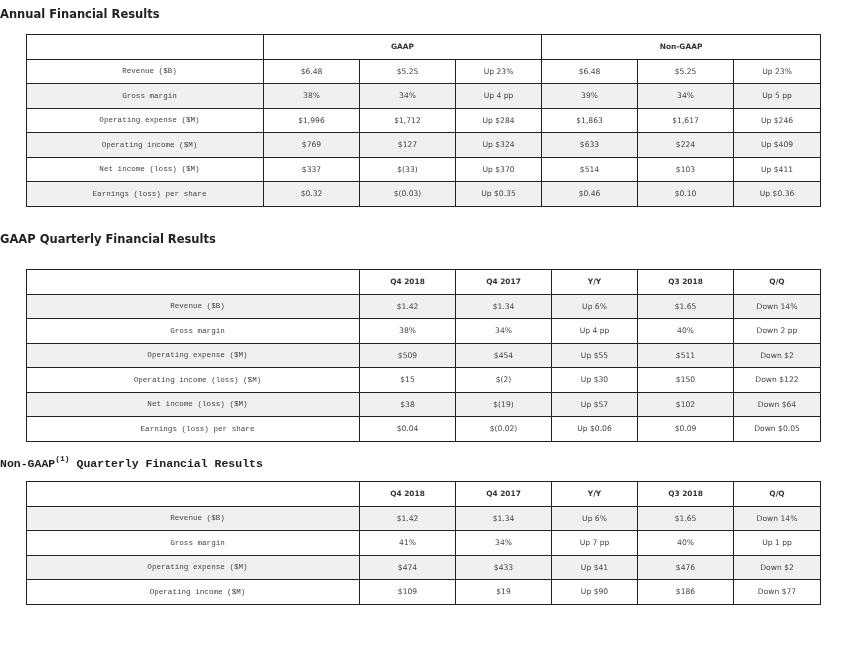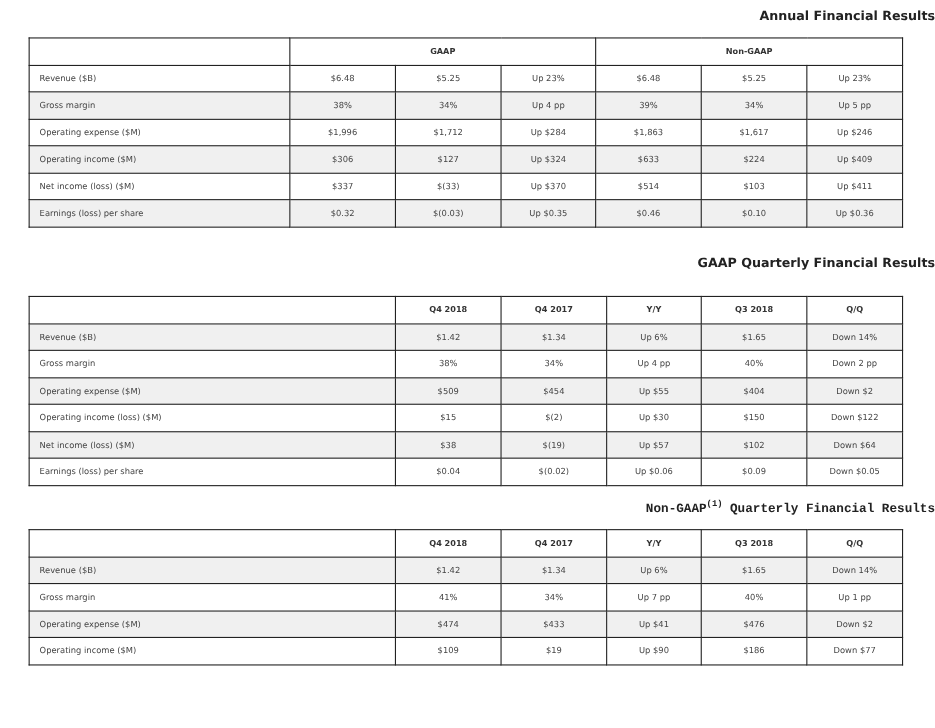--- a/index.html
+++ b/index.html
@@ -1,35 +1,35 @@
 <!DOCTYPE html>
 <html><head>
 <meta charset="utf-8">
 <style>
   html, body { margin: 0; padding: 0; background: #ffffff; }
   body {
     width: 850px; height: 662px; position: relative; overflow: hidden;
     font-family: "DejaVu Sans", sans-serif; color: #333333;
   }
   .title {
-    position: absolute; left: 0; width: 850px; text-align: right;
+    position: absolute; left: 0; width: 850px; text-align: left;
     font-family: "DejaVu Sans", sans-serif; font-weight: bold; font-size: 11.5px; color: #222222;
   }
   .title sup { font-size: 8px; font-weight: bold; position: relative; top: -1px; }
   table {
     position: absolute; left: 26px; width: 794px; border-collapse: collapse;
     table-layout: fixed; font-size: 7.6px; color: #444444;
     border: 1.5px solid #777777;
   }
   td, th {
     border: 1px solid #222222; height: 23.5px; padding: 0; text-align: center;
     font-weight: normal; overflow: hidden; white-space: nowrap;
   }
   th { font-weight: bold; color: #333333; font-size: 7.4px; }
-  td.label { text-align: left; padding-left: 9px; }
+  td.label { text-align: center; padding-left: 9px; font-family: Liberation Mono, monospace; }
   tr.alt td, tr.alt th { background: #f0f0f0; }
   tr.plain td, tr.plain th { background: #ffffff; }
 </style>
 </head>
 <body>
 
 <div class="title" style="top:7px;">Annual Financial Results</div>
 
 <table style="top:34px;">
   <colgroup>
@@ -69,21 +69,21 @@
     <td class="label">Operating expense ($M)</td>
     <td>$1,996</td>
     <td>$1,712</td>
     <td>Up $284</td>
     <td>$1,863</td>
     <td>$1,617</td>
     <td>Up $246</td>
   </tr>
   <tr class="alt">
     <td class="label">Operating income ($M)</td>
-    <td>$306</td>
+    <td>$769</td>
     <td>$127</td>
     <td>Up $324</td>
     <td>$633</td>
     <td>$224</td>
     <td>Up $409</td>
   </tr>
   <tr class="plain">
     <td class="label">Net income (loss) ($M)</td>
     <td>$337</td>
     <td>$(33)</td>
@@ -138,21 +138,21 @@
     <td>34%</td>
     <td>Up 4 pp</td>
     <td>40%</td>
     <td>Down 2 pp</td>
   </tr>
   <tr class="alt">
     <td class="label">Operating expense ($M)</td>
     <td>$509</td>
     <td>$454</td>
     <td>Up $55</td>
-    <td>$404</td>
+    <td>$511</td>
     <td>Down $2</td>
   </tr>
   <tr class="plain">
     <td class="label">Operating income (loss) ($M)</td>
     <td>$15</td>
     <td>$(2)</td>
     <td>Up $30</td>
     <td>$150</td>
     <td>Down $122</td>
   </tr>

